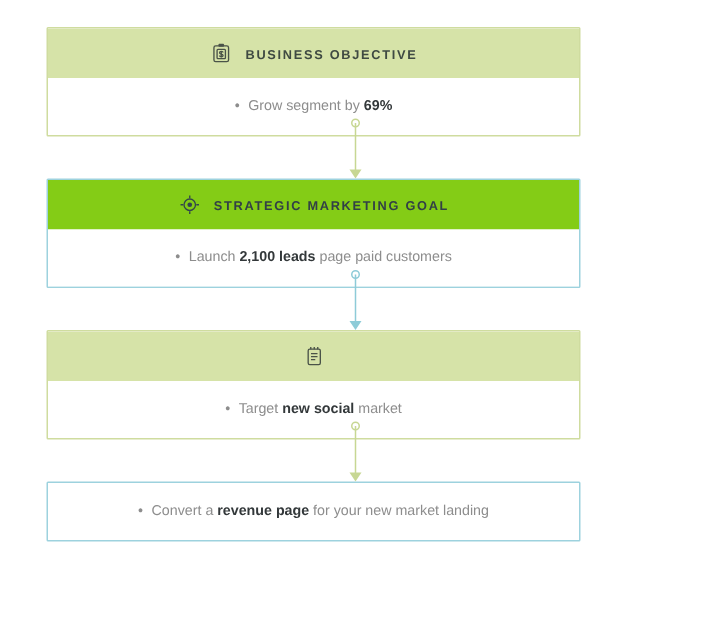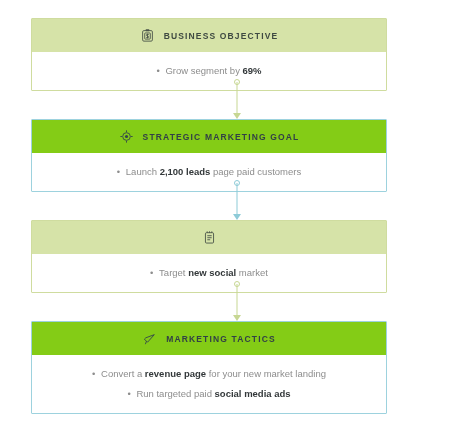--- a/index.html
+++ b/index.html
@@ -209,28 +209,18 @@
     </div>
   </div>
 
   <div class="connector green">
     <div class="knob"></div>
     <div class="line"></div>
     <div class="arrow"></div>
   </div>
 
   <div class="card blue">
-    <div class="card-header">
-      <span class="card-icon">
-        <svg width="16" height="16" viewBox="0 0 20 20" fill="none" stroke="#33454b" stroke-width="1.2" stroke-linejoin="round">
-          <path d="M16.4 4.2 L5.1 8.4 L3.2 10.2 L7.3 14.3 L9.1 12.4 L16.4 4.2 Z"></path>
-          <path d="M5.9 13 L4.5 16.9"></path>
-        </svg>
-      </span>
-      <span class="card-title">MARKETING TACTICS</span>
-    </div>
     <div class="card-body">
       <div class="bullet-line"><span>Convert a </span><b>revenue page</b><span> for your new market landing</span></div>
-      <div class="bullet-line"><span>Run targeted paid </span><b>social media ads</b><span></span></div>
     </div>
   </div>
 
 </div>
 
 </body></html>

